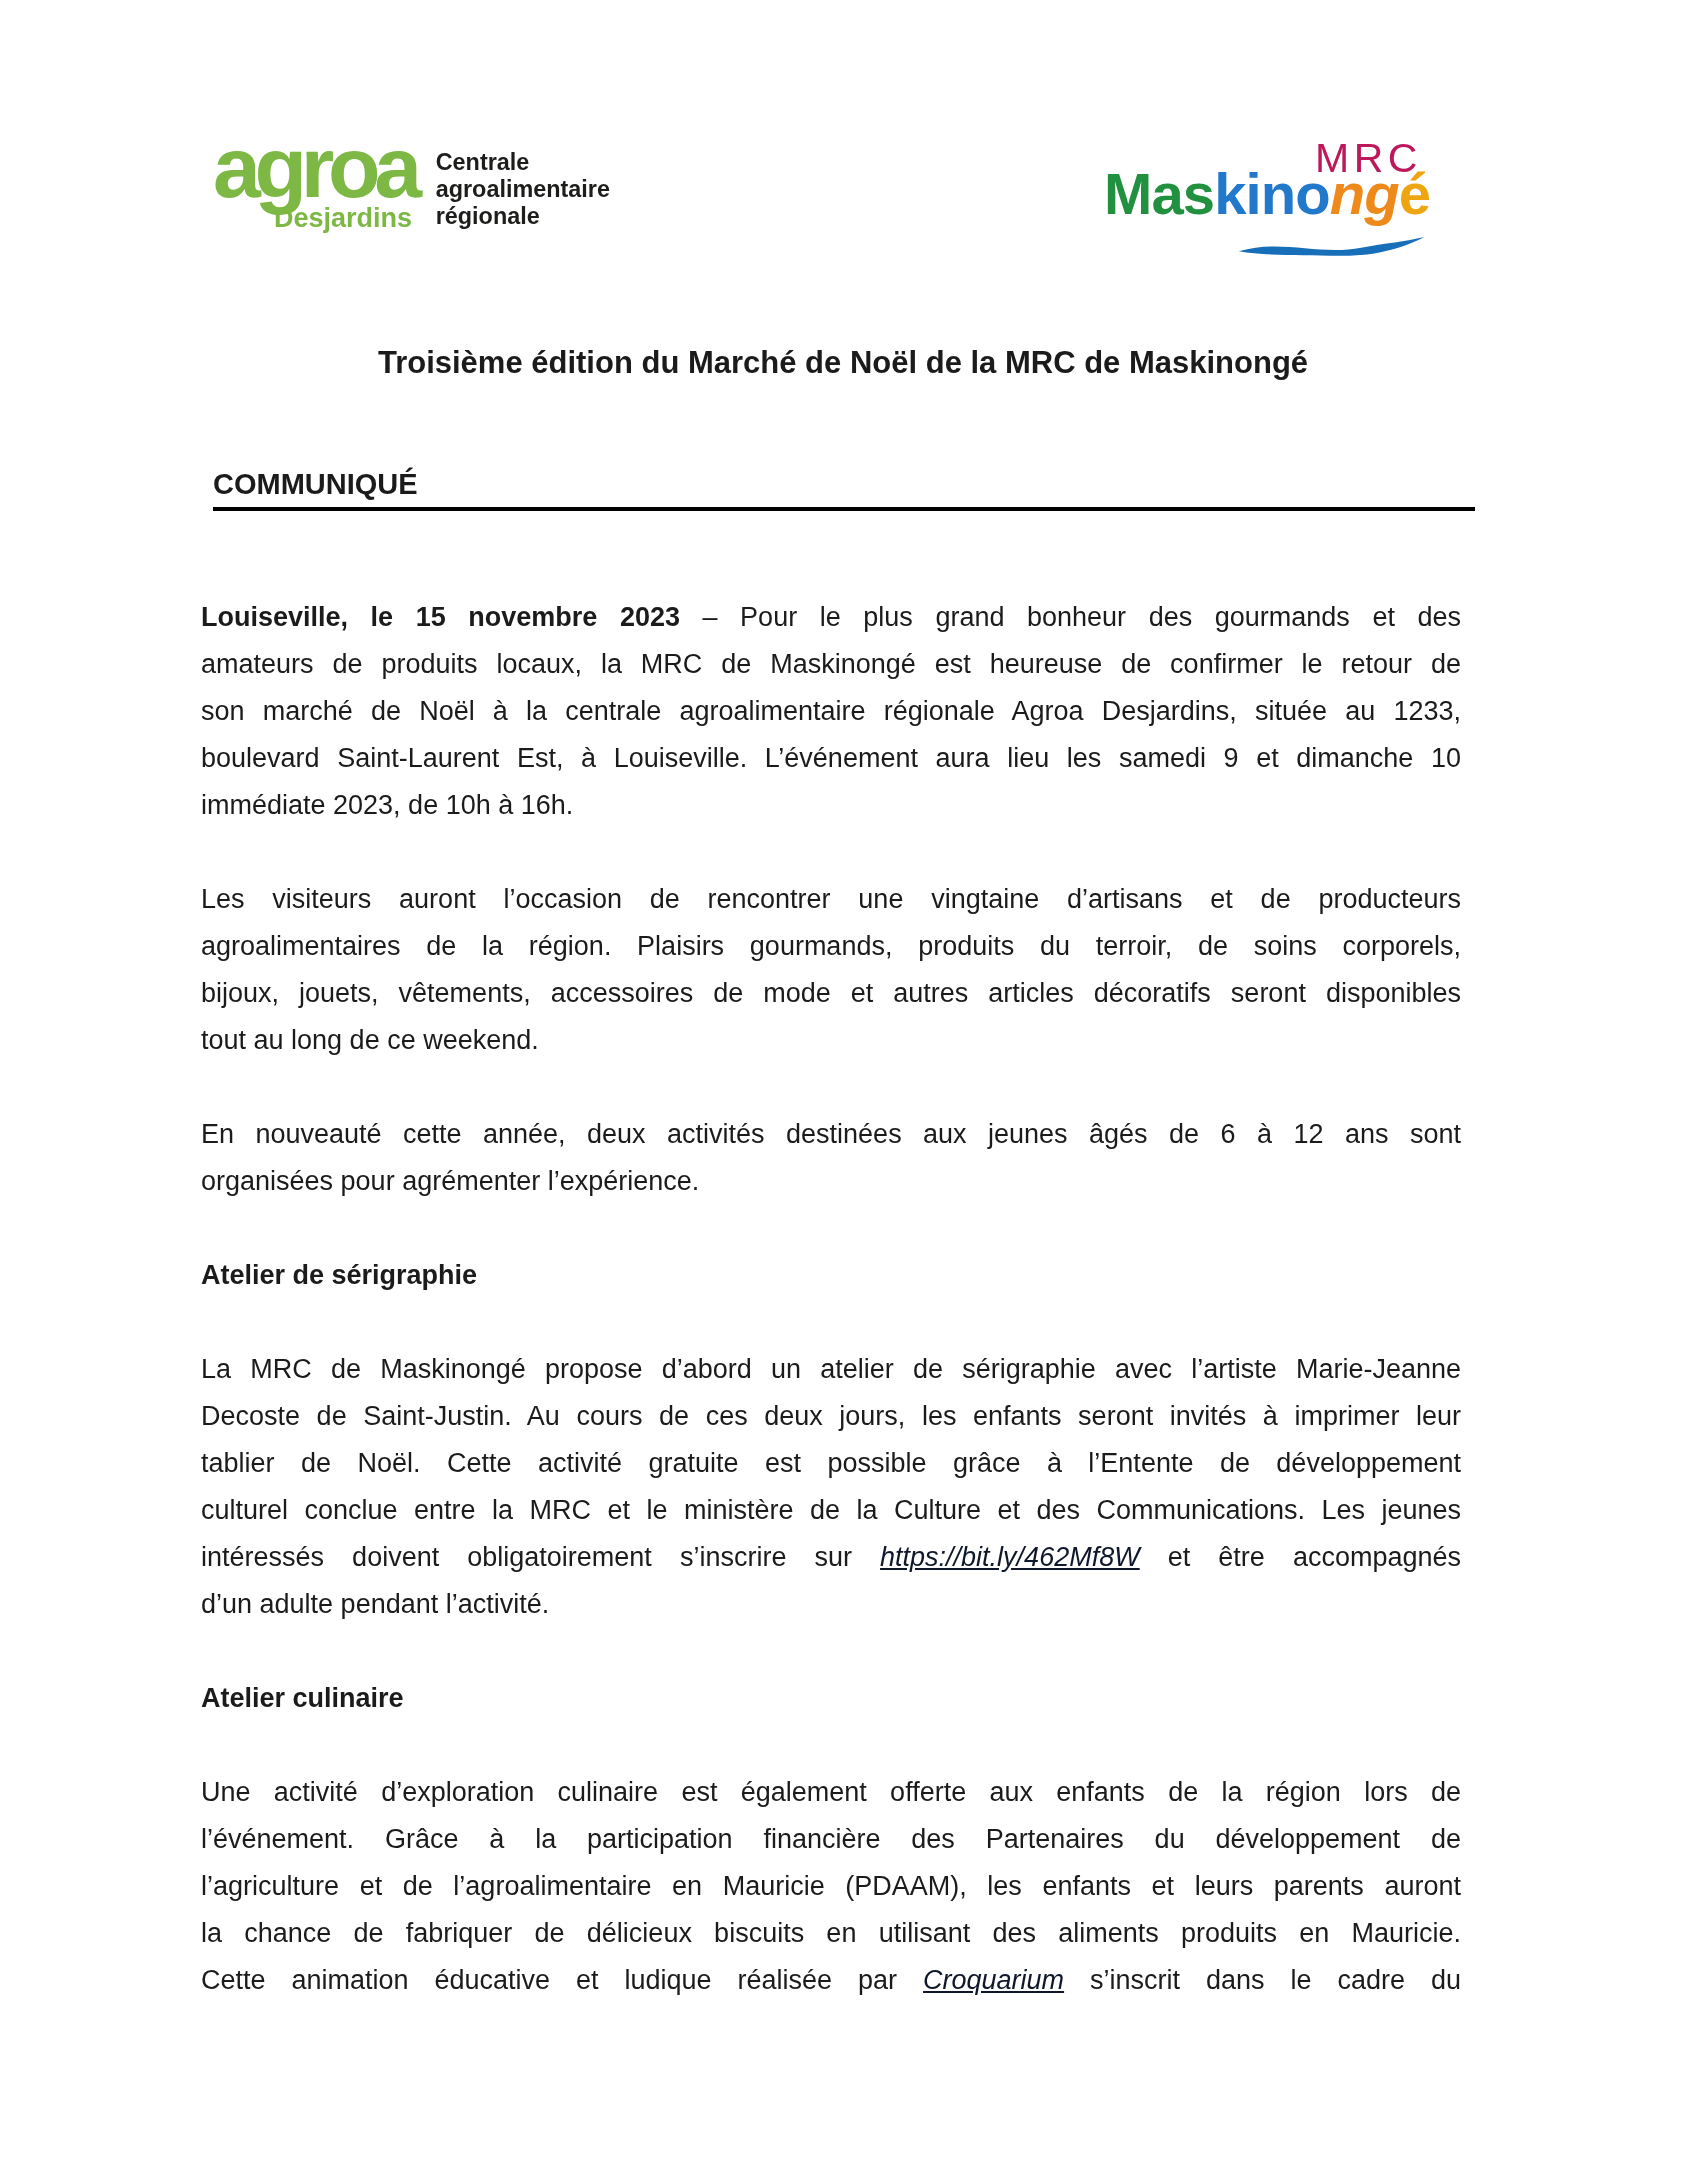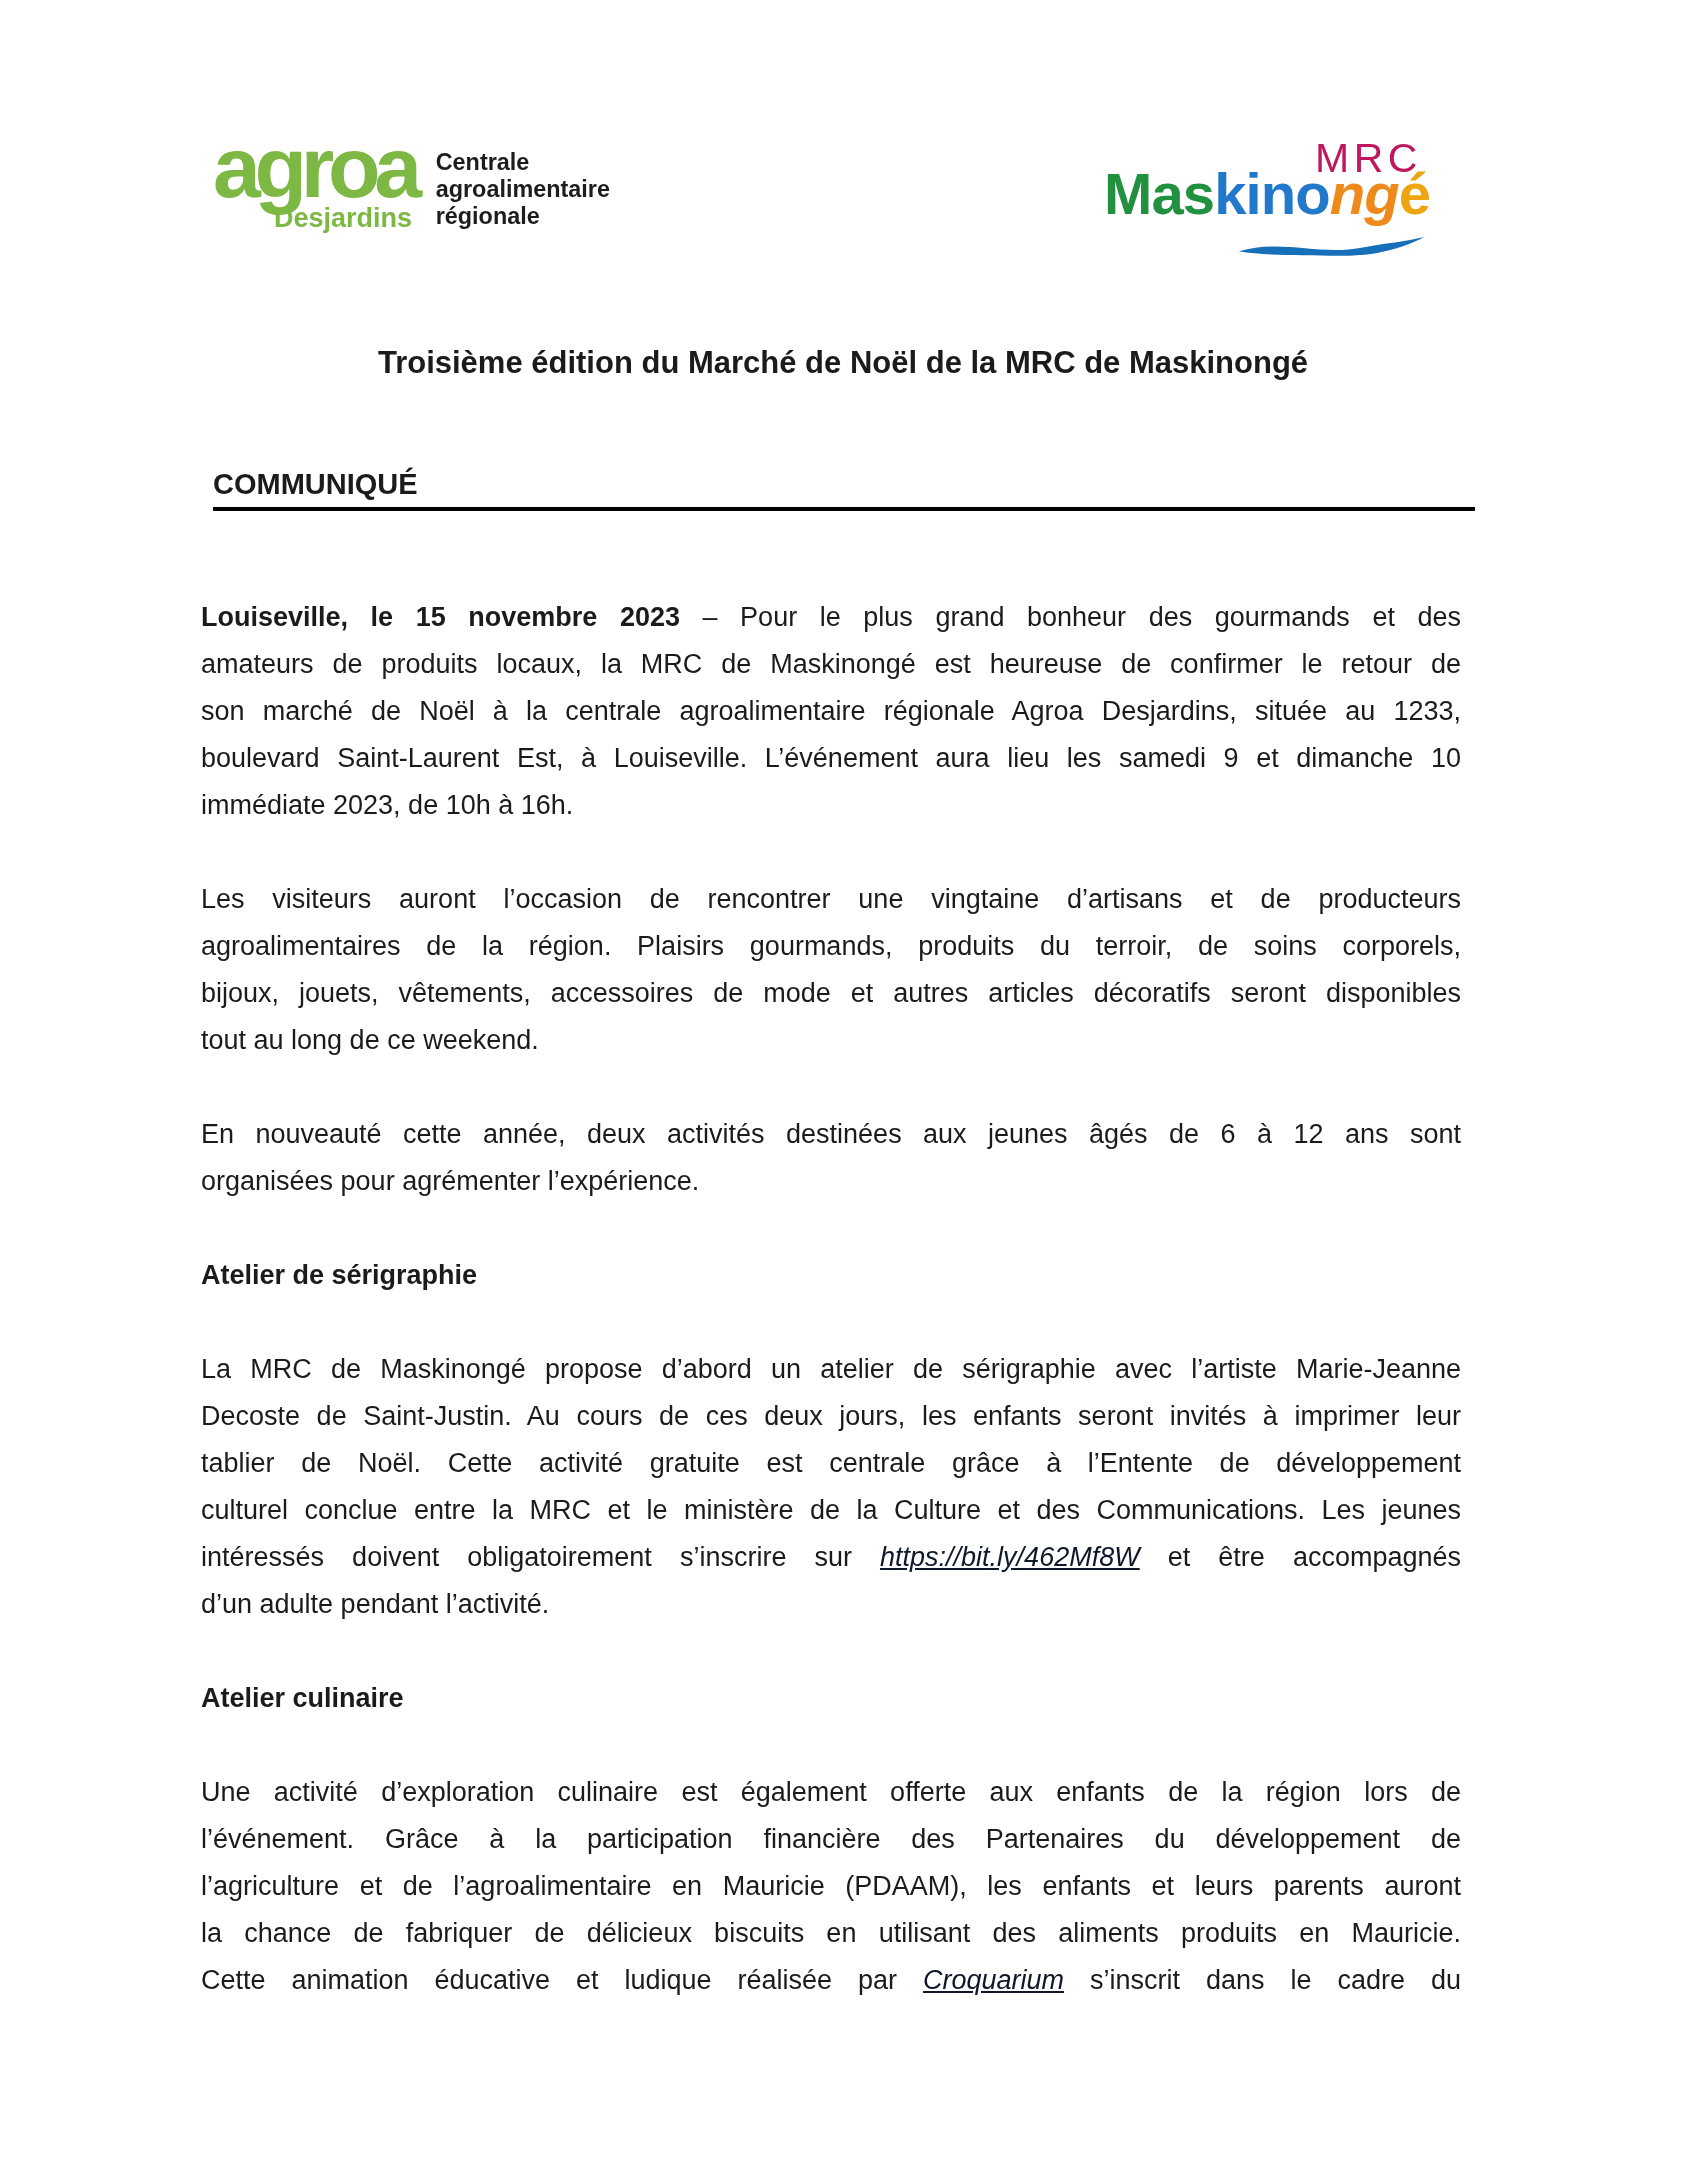--- a/index.html
+++ b/index.html
@@ -180,21 +180,21 @@
         <div class="line flush"><span>tout au long de ce weekend.</span></div>
       </div>
       <div class="para">
         <div class="line"><span>En nouveauté cette année, deux activités destinées aux jeunes âgés de 6 à 12 ans sont</span></div>
         <div class="line flush"><span>organisées pour agrémenter l’expérience.</span></div>
       </div>
       <div class="heading">Atelier de sérigraphie</div>
       <div class="para">
         <div class="line"><span>La MRC de Maskinongé propose d’abord un atelier de sérigraphie avec l’artiste Marie-Jeanne</span></div>
         <div class="line"><span>Decoste de Saint-Justin. Au cours de ces deux jours, les enfants seront invités à imprimer leur</span></div>
-        <div class="line"><span>tablier de Noël. Cette activité gratuite est centrale grâce à l’Entente de développement</span></div>
+        <div class="line"><span>tablier de Noël. Cette activité gratuite est possible grâce à l’Entente de développement</span></div>
         <div class="line"><span>culturel conclue entre la MRC et le ministère de la Culture et des Communications. Les jeunes</span></div>
         <div class="line"><span>intéressés doivent obligatoirement s’inscrire sur </span><a class="link" href="#">https://bit.ly/462Mf8W</a><span> et être accompagnés</span></div>
         <div class="line flush"><span>d’un adulte pendant l’activité.</span></div>
       </div>
       <div class="heading">Atelier culinaire</div>
       <div class="para">
         <div class="line"><span>Une activité d’exploration culinaire est également offerte aux enfants de la région lors de</span></div>
         <div class="line"><span>l’événement. Grâce à la participation financière des Partenaires du développement de</span></div>
         <div class="line"><span>l’agriculture et de l’agroalimentaire en Mauricie (PDAAM), les enfants et leurs parents auront</span></div>
         <div class="line"><span>la chance de fabriquer de délicieux biscuits en utilisant des aliments produits en Mauricie.</span></div>

